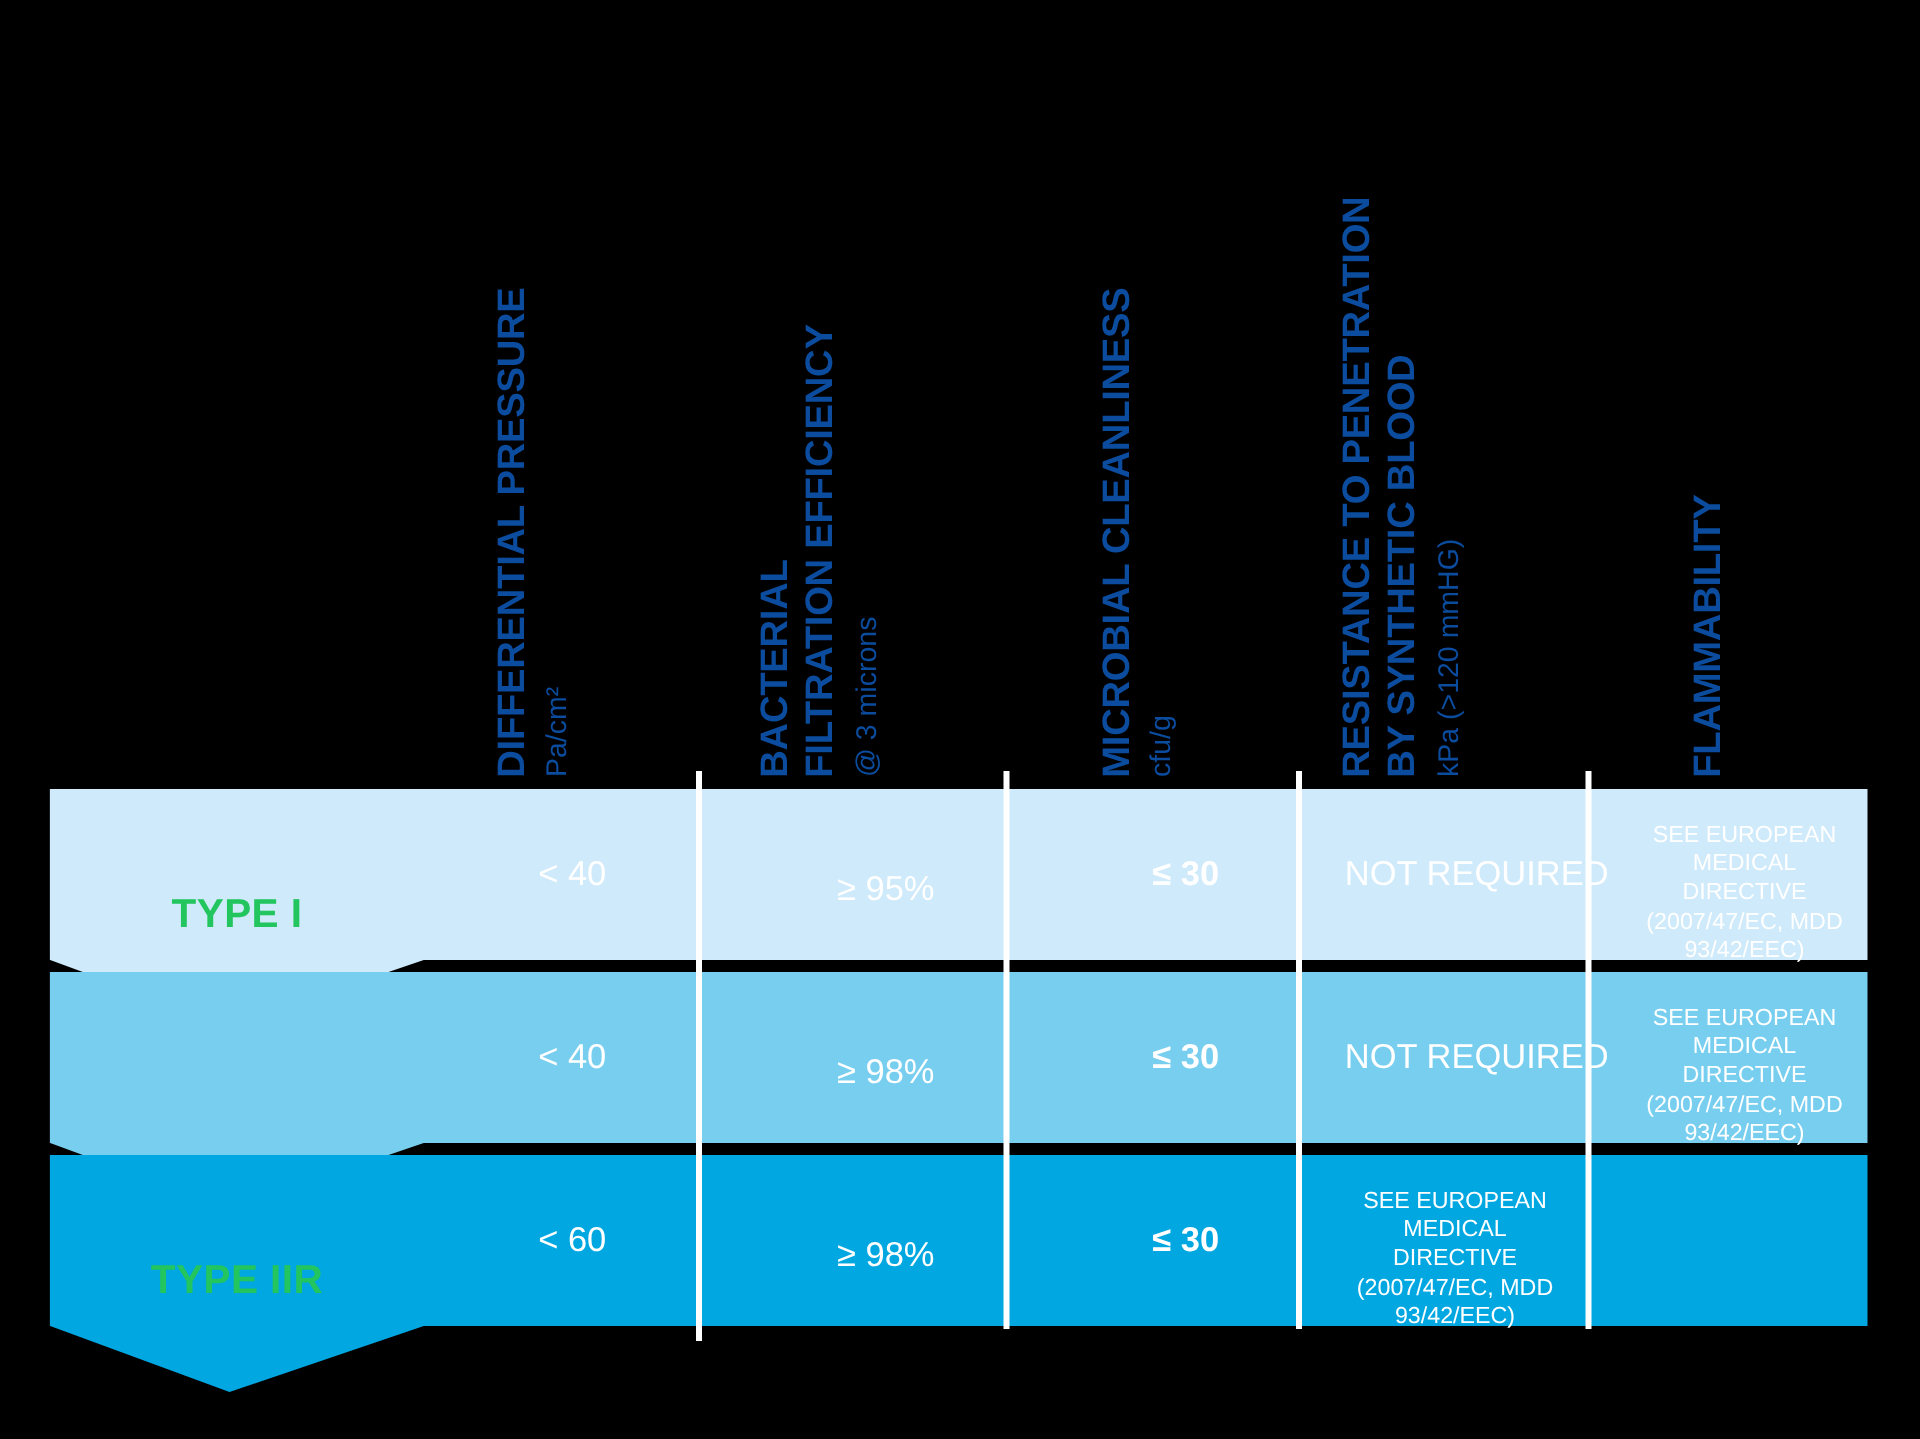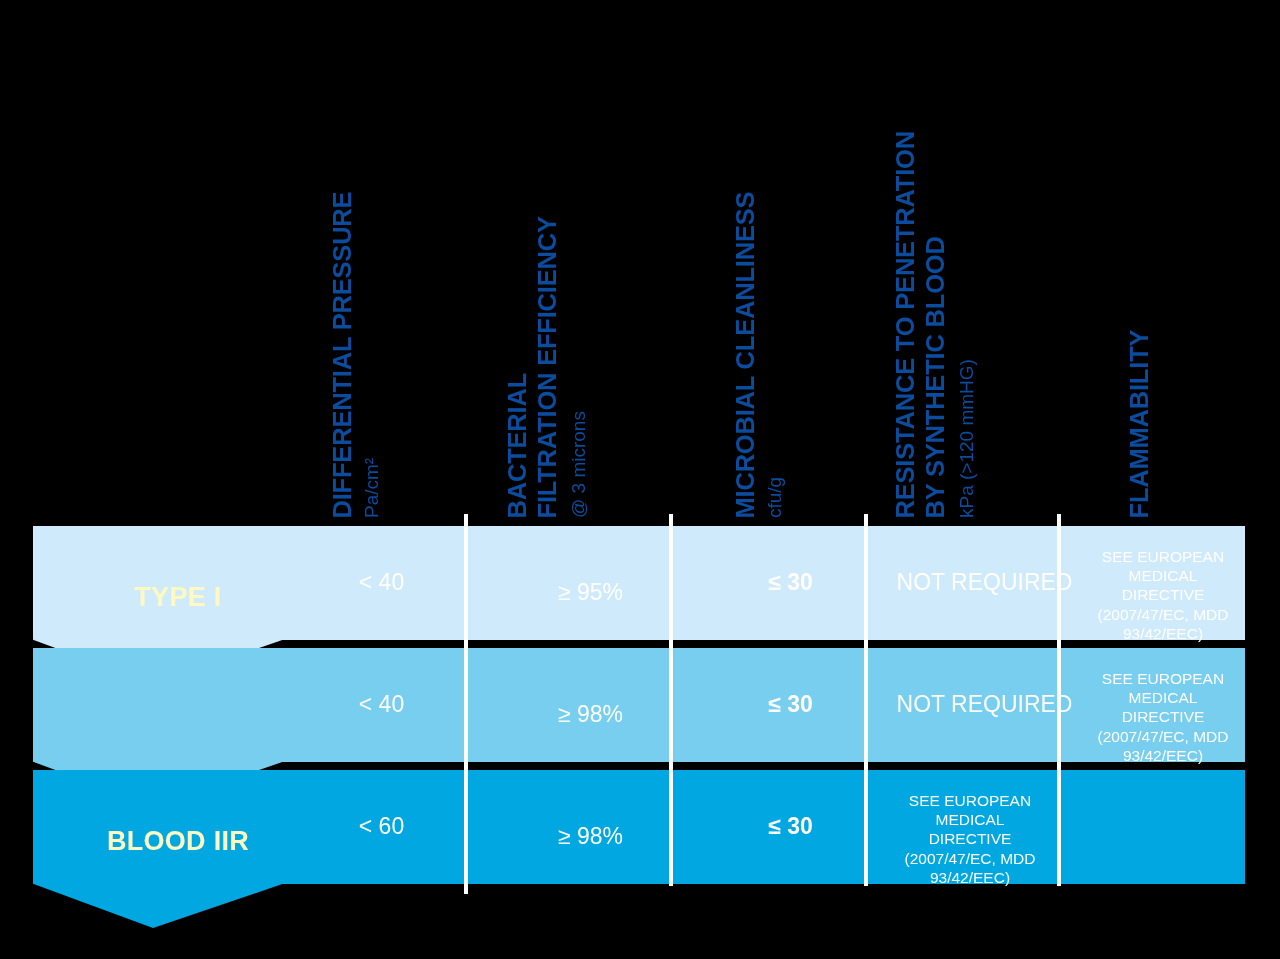--- a/index.html
+++ b/index.html
@@ -92,28 +92,27 @@
   
   .c0 { background: #cfeafa; }
   .c1 { background: #77ceef; }
   .c2 { background: #00a7e1; }
 
   
   .type-label {
     position: absolute;
     left: 0;
     width: 250px;
-    top: 56px;
+    top: 68px;
     text-align: center;
     font-size: 27px;
     font-weight: bold;
-    color: #fef9c3;
+    color: #22c55e;
     letter-spacing: 0.3px;
     pointer-events: none;
-    padding-left: 20px;
   }
 
   
   .cells {
     position: absolute;
     left: 242px;
     top: 0;
     width: 970px;
     height: 114px;
     display: flex;
@@ -220,21 +219,21 @@
         <div class="cell w2">≥ 98%</div>
         <div class="cell w3">≤ 30</div>
         <div class="cell w4">NOT REQUIRED</div>
         <div class="cell w5">SEE EUROPEAN MEDICAL DIRECTIVE (2007/47/EC, MDD 93/42/EEC)</div>
       </div>
     </div>
 
     <div class="row r2">
       <div class="chev c2" style="background: rgb(0, 167, 225);"></div>
       <div class="band-body c2" style="background: rgb(0, 167, 225);"></div>
-      <div class="type-label">BLOOD IIR</div>
+      <div class="type-label">TYPE IIR</div>
       <div class="cells">
         <div class="cell w1">&lt; 60</div>
         <div class="cell w2">≥ 98%</div>
         <div class="cell w3">≤ 30</div>
         <div class="cell w5">SEE EUROPEAN MEDICAL DIRECTIVE (2007/47/EC, MDD 93/42/EEC)</div>
       </div>
     </div>
 
     <div class="vline" style="left:431px; top:-12px; height:380px;"></div>
     <div class="vline" style="left:636px; top:-12px; height:372px;"></div>

